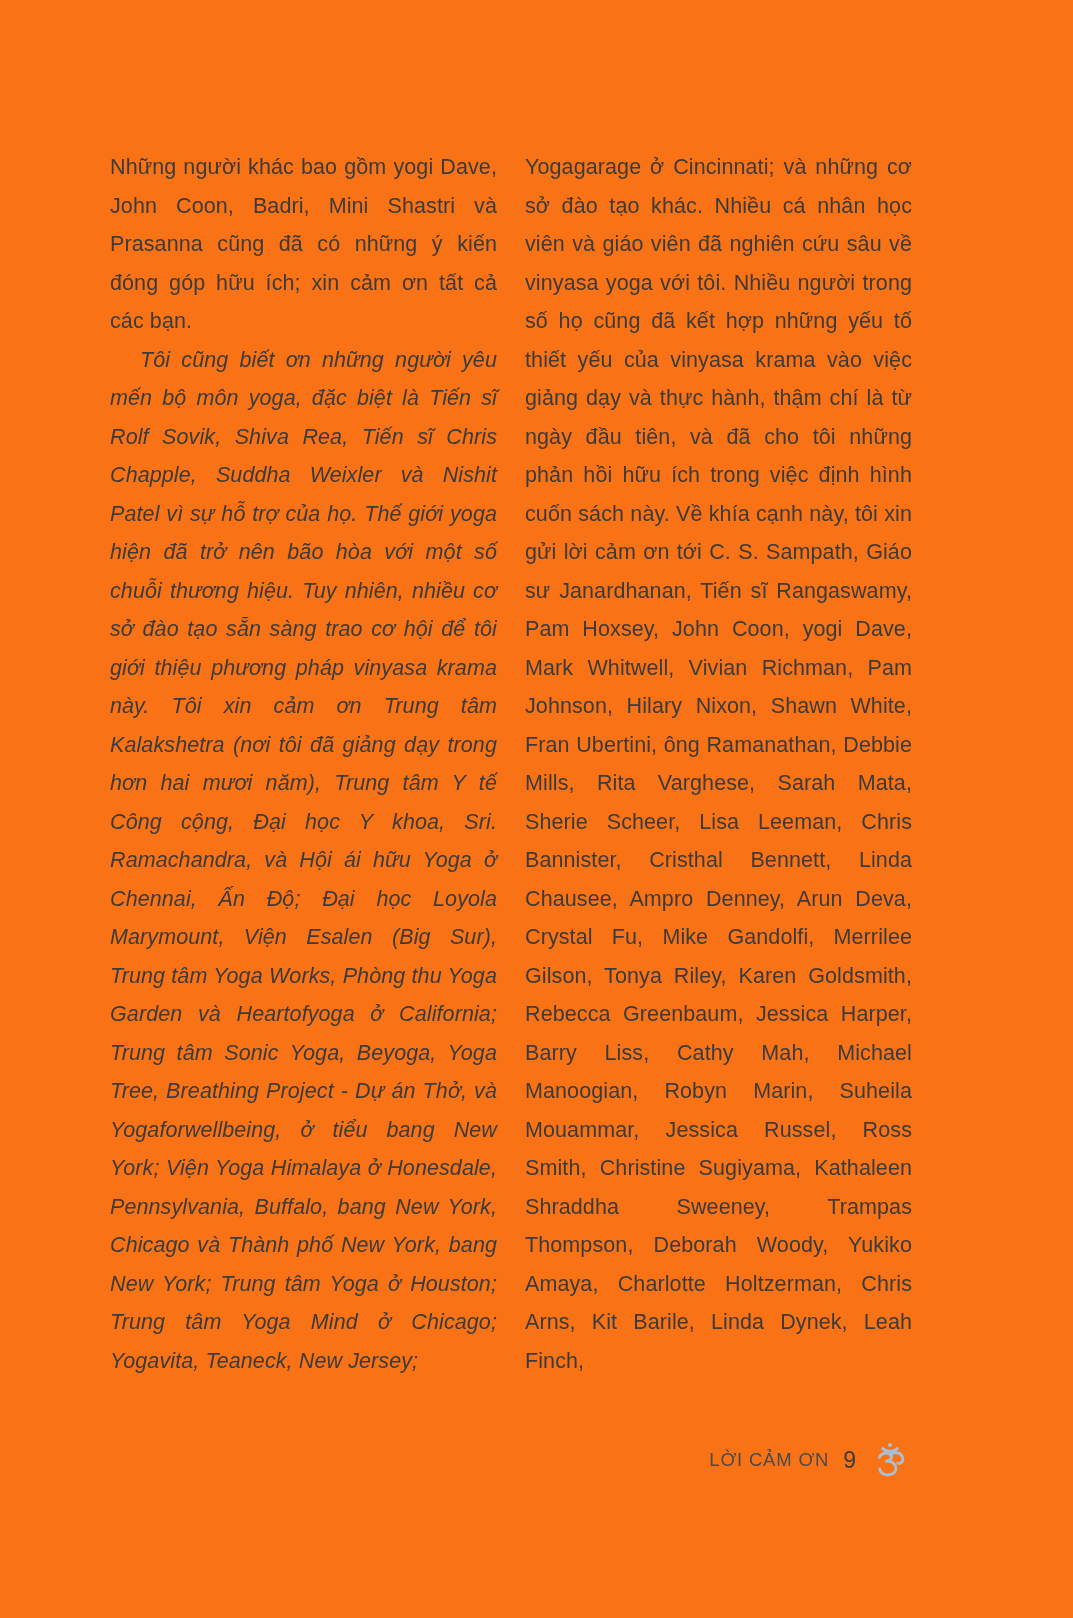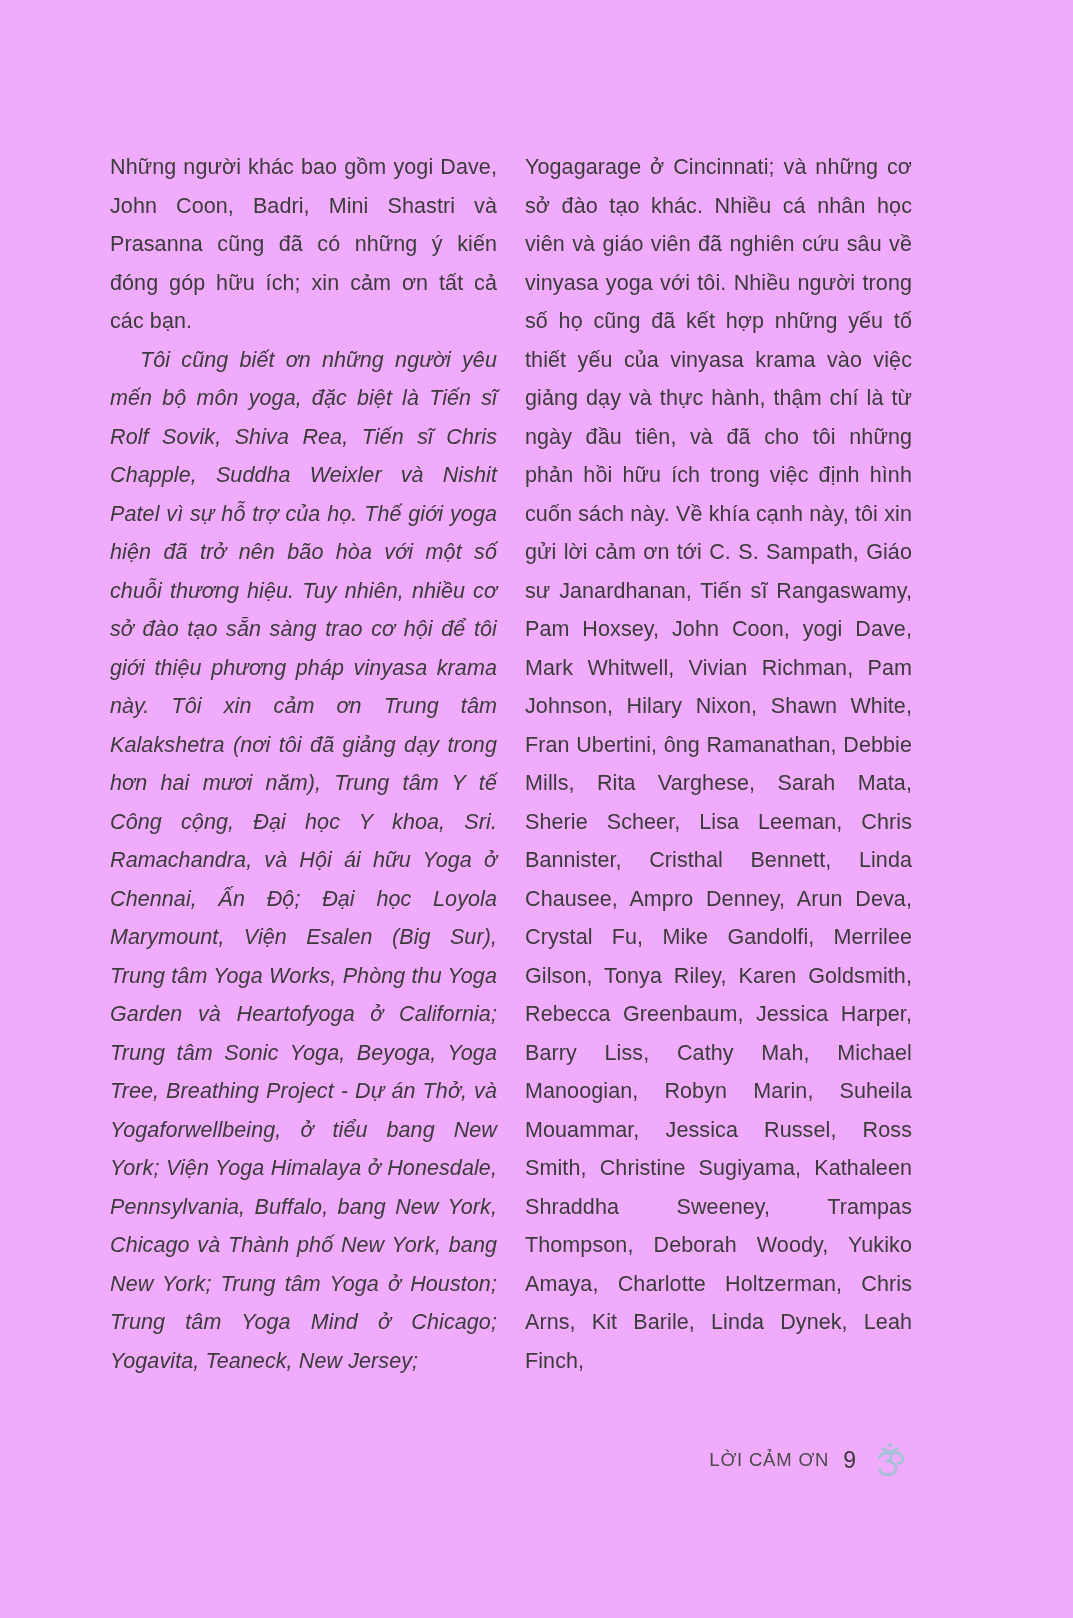--- a/index.html
+++ b/index.html
@@ -5,21 +5,21 @@
   * { margin: 0; padding: 0; box-sizing: border-box; }
   html, body {
     width: 1073px; height: 1618px;
     background: #ffffff;
     overflow: hidden;
     font-family: "Liberation Sans", "DejaVu Sans", sans-serif;
   }
   .page {
     position: relative;
     width: 1073px; height: 1618px;
-    background: #f0abfc;
+    background: #f97316;
   }
   .columns {
     position: absolute;
     top: 148px; left: 110px; right: 161px;
     display: flex;
     gap: 28px;
   }
   .col {
     flex: 1 1 0;
     min-width: 0;

